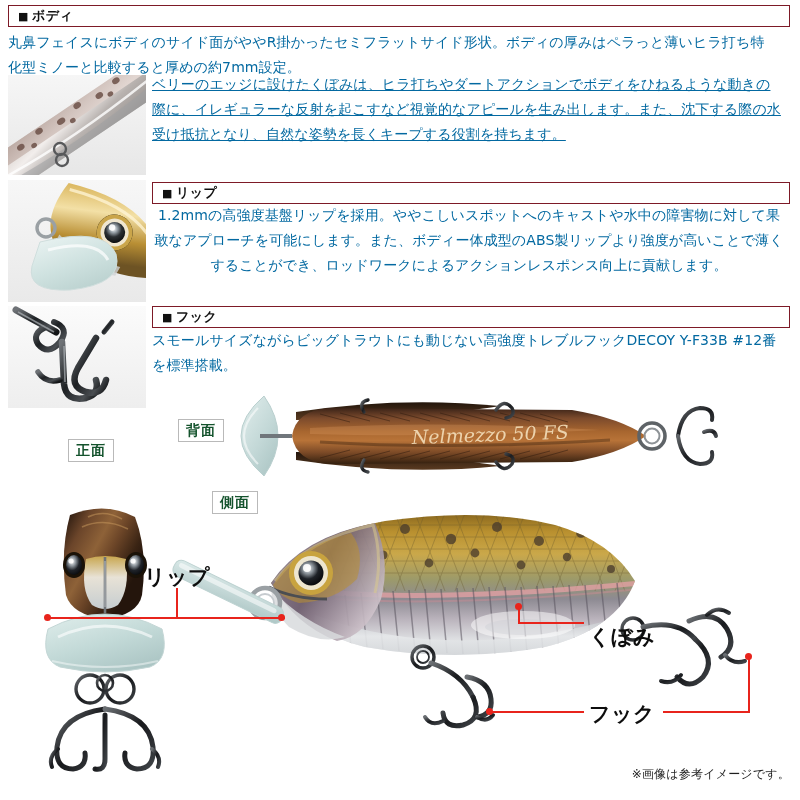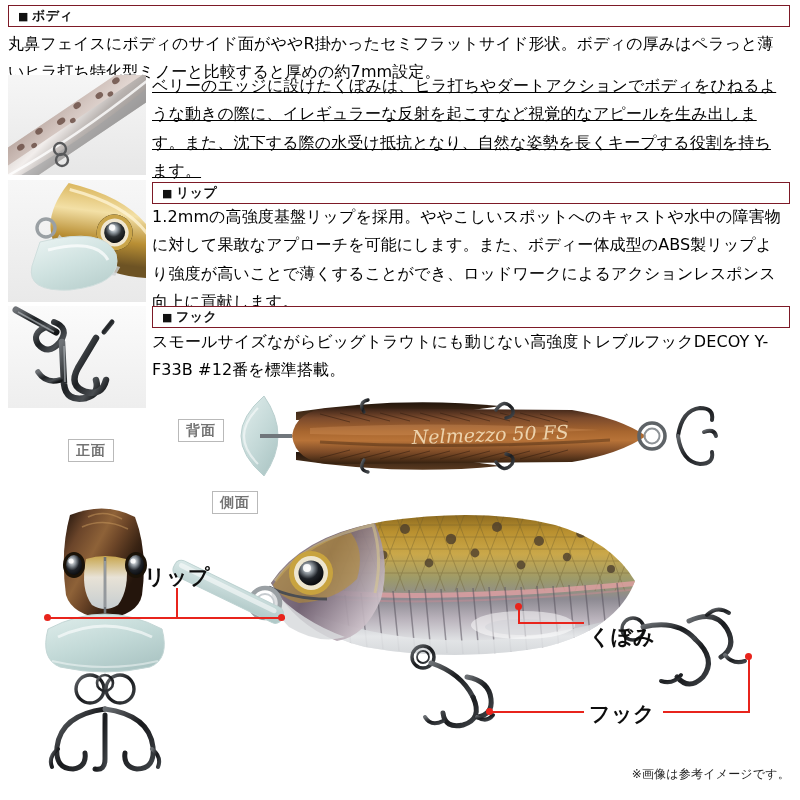--- a/index.html
+++ b/index.html
@@ -30,23 +30,23 @@
     color: #111;
     background: #ffffff;
   }
   .sec-head .sq {
     font-size: 11px;
     margin-right: 3px;
     line-height: 1;
   }
 
   .para {
-    font-size: 16px;
+    font-size: 14px;
     line-height: 1.78;
-    color: #000000;
+    color: #0369a1;
     letter-spacing: .1px;
     text-align: left;
   }
 
   
   #body-head { position: absolute; left: 8px; top: 5px; width: 782px; }
   #body-lead {
     position: absolute; left: 8px; top: 30px; width: 770px;
   }
 
@@ -57,33 +57,33 @@
     background: #f3f3f3;
   }
 
   #thumb-body  { left: 8px;  top: 75px;  width: 138px; height: 100px; }
   #thumb-lip   { left: 8px;  top: 180px; width: 138px; height: 122px; }
   #thumb-hook  { left: 8px;  top: 306px; width: 138px; height: 102px; }
 
   #body-para2 { position: absolute; left: 152px; top: 72px; width: 630px; text-decoration: underline; }
 
   #lip-head   { position: absolute; left: 152px; top: 182px; width: 638px; }
-  #lip-para   { position: absolute; left: 152px; top: 203px; width: 634px; }
+  #lip-para   { position: absolute; left: 152px; top: 203px; width: 634px; text-align: center; }
 
   #hook-head  { position: absolute; left: 152px; top: 306px; width: 638px; }
   #hook-para  { position: absolute; left: 152px; top: 328px; width: 634px; }
 
   
   .view-label {
     position: absolute;
     border: 1px solid #b9b9b9;
     background: #ffffff;
     font-size: 14px;
     font-weight: 700;
-    color: #737373;
+    color: #14532d;
     padding: 2px 7px 3px 7px;
     letter-spacing: 1px;
     line-height: 1.15;
     z-index: 30;
   }
   #label-back  { left: 178px; top: 419px; }
   #label-front { left: 68px;  top: 439px; }
   #label-side  { left: 212px; top: 491px; }
 
   

